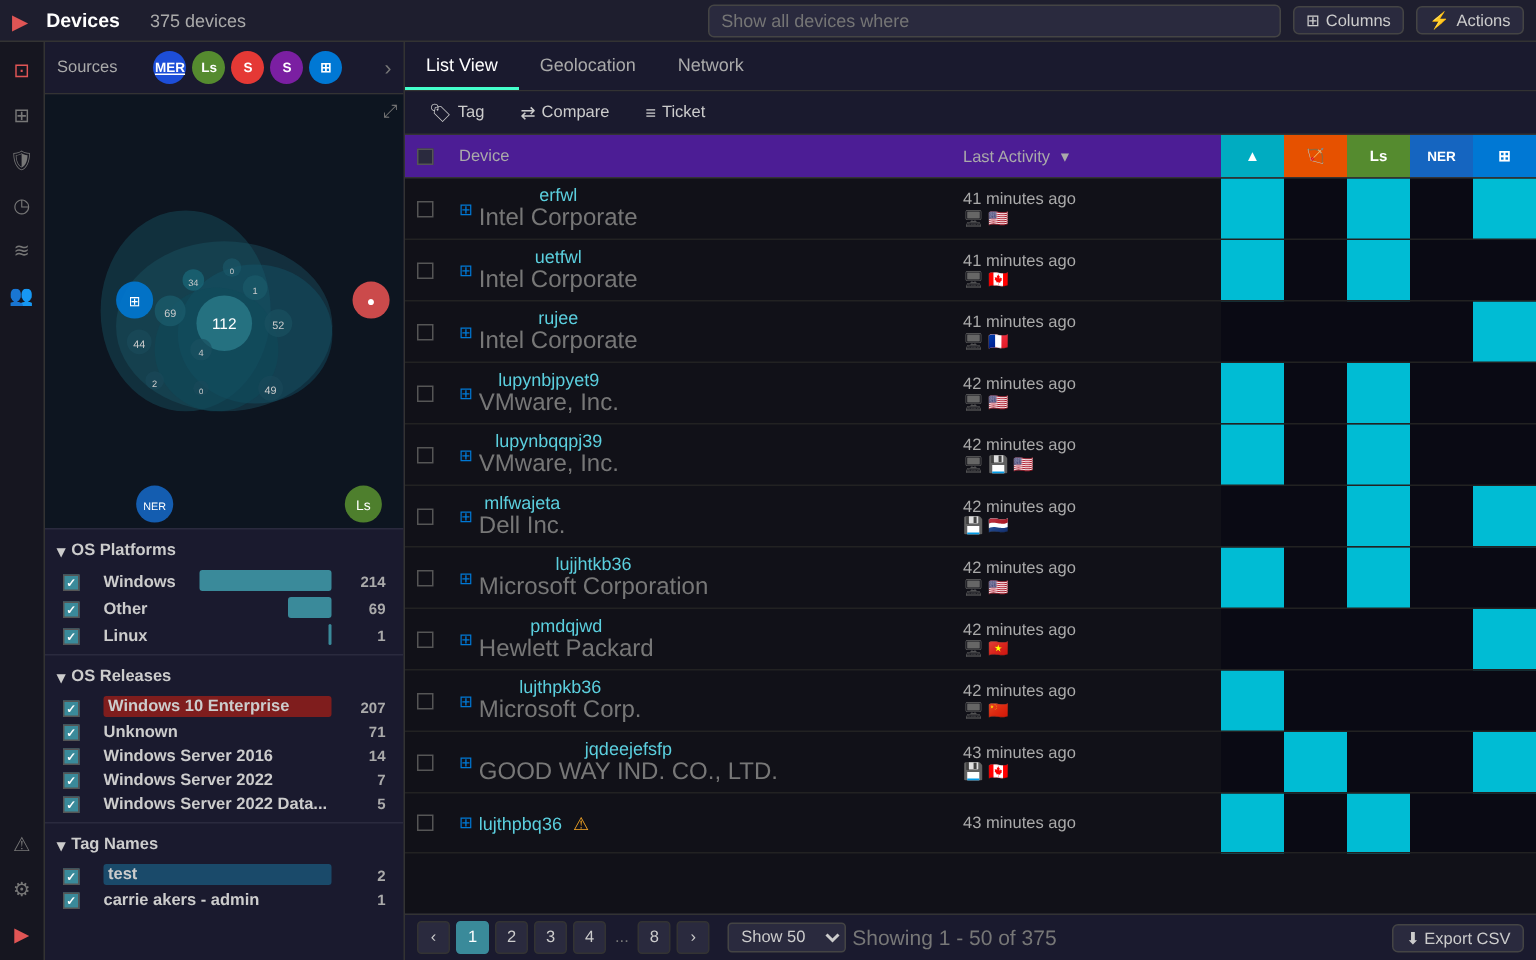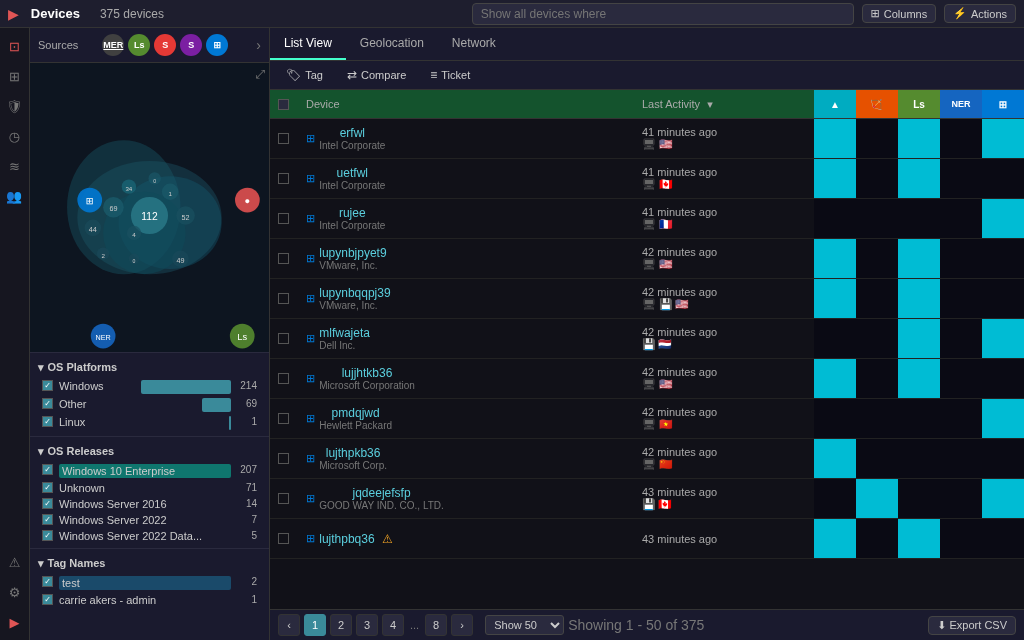--- a/index.html
+++ b/index.html
@@ -33,21 +33,21 @@
     .map-area { flex: 1; position: relative; overflow: hidden; min-height: 200px; max-height: 300px; }
     .map-expand { position: absolute; top: 4px; right: 4px; color: #777; cursor: pointer; font-size: 12px; }
 
     
     .map-svg { width: 100%; height: 100%; }
 
     
     .filter-panels { overflow-y: auto; flex: 1; }
     .filter-section { padding: 4px 8px; border-top: 1px solid #2a2a3e; }
     .filter-section-header { display: flex; align-items: center; gap: 4px; color: #ccc; font-size: 11px; font-weight: 600; padding: 4px 0; cursor: pointer; }
-    .filter-item { display: flex; align-items: flex-start; gap: 6px; padding: 2px 4px; }
+    .filter-item { display: flex; align-items: flex-end; gap: 16px; padding: 2px 4px; font-weight: bold; }
     .filter-item-label { flex: 1; color: #ccc; font-size: 11px; }
     .filter-item-bar { height: 14px; background: #3a8a9a; border-radius: 2px; }
     .filter-item-count { color: #aaa; font-size: 10px; min-width: 20px; text-align: right; }
     .filter-checkbox { width: 11px; height: 11px; border: 1px solid #555; background: #2a4a5a; cursor: pointer; flex-shrink: 0; display: flex; align-items: center; justify-content: center; }
     .filter-checkbox.checked { background: #3a8a9a; }
     .filter-checkbox.checked::after { content: '✓'; font-size: 8px; color: #fff; }
 
     
     .right-content { flex: 1; display: flex; flex-direction: column; background: #111118; overflow: hidden; }
 
@@ -57,25 +57,25 @@
     .view-tab.active { color: #fff; border-bottom: 2px solid #4fc; }
 
     
     .toolbar { display: flex; align-items: center; padding: 4px 8px; gap: 8px; border-bottom: 1px solid #333; background: #1a1a2e; flex-shrink: 0; }
     .toolbar-btn { display: flex; align-items: center; gap: 4px; color: #ccc; cursor: pointer; padding: 3px 8px; border-radius: 4px; font-size: 11px; }
     .toolbar-btn .icon { font-size: 12px; }
 
     
     .table-container { flex: 1; overflow-y: auto; overflow-x: hidden; }
     table { width: 100%; border-collapse: collapse; }
-    thead tr { background: #14532d; position: sticky; top: 0; z-index: 2; }
+    thead tr { background: #4c1d95; position: sticky; top: 0; z-index: 2; }
     th { padding: 6px 8px; color: #aaa; font-size: 11px; font-weight: 500; text-align: left; border-bottom: 1px solid #333; }
     td { padding: 4px 8px; border-bottom: 1px solid #222; vertical-align: middle; }
     .device-name { color: #5bcfde; font-weight: 500; font-size: 12px; text-align: center; }
-    .device-org { color: #777; font-size: 10px; }
+    .device-org { color: #777; font-size: 16px; }
     .activity-time { color: #aaa; font-size: 11px; }
     .meta-icons { display: flex; gap: 3px; align-items: center; font-size: 11px; color: #666; }
     .col-checkbox { width: 28px; }
 
     
     .tag-cell { width: 42px; height: 40px; }
     .tag-cell.cyan { background: #00bcd4; }
     .tag-cell.dark { background: #0a0a14; }
 
     
@@ -130,21 +130,21 @@
     <div style="flex:1"></div>
     <div class="icon-sidebar-item">⚠</div>
     <div class="icon-sidebar-item">⚙</div>
     <div class="icon-sidebar-item" style="color:#e05555;">▶</div>
   </div>
 
   <div class="left-panel">
 
     <div class="sources-bar">
       <span class="sources-label">Sources</span>
-      <div class="source-badge" style="background:#404040;text-decoration:underline;">MER</div>
+      <div class="source-badge" style="background:#1d4ed8;text-decoration:underline;">MER</div>
       <div class="source-badge" style="background:#558b2f;">Ls</div>
       <div class="source-badge" style="background:#e53935;">S</div>
       <div class="source-badge" style="background:#7b1fa2;">S</div>
       <div class="source-badge" style="background:#0078d4;">⊞</div>
       <span class="sources-more">›</span>
     </div>
 
     <div class="map-area" style="background:#0d1520;">
       <span class="map-expand">⤢</span>
       <svg class="map-svg" viewBox="0 0 220 280">
@@ -228,21 +228,21 @@
         </div>
       </div>
 
       <div class="filter-section">
         <div class="filter-section-header">
           <span>▾</span>
           <span>OS Releases</span>
         </div>
         <div class="filter-item">
           <div class="filter-checkbox checked"></div>
-          <span class="filter-item-label" style="background:#0f766e;padding:1px 3px;border-radius:2px;">Windows 10 Enterprise</span>
+          <span class="filter-item-label" style="background:#7f1d1d;padding:1px 3px;border-radius:2px;">Windows 10 Enterprise</span>
           <span class="filter-item-count">207</span>
         </div>
         <div class="filter-item">
           <div class="filter-checkbox checked"></div>
           <span class="filter-item-label">Unknown</span>
           <span class="filter-item-count">71</span>
         </div>
         <div class="filter-item">
           <div class="filter-checkbox checked"></div>
           <span class="filter-item-label">Windows Server 2016</span>

